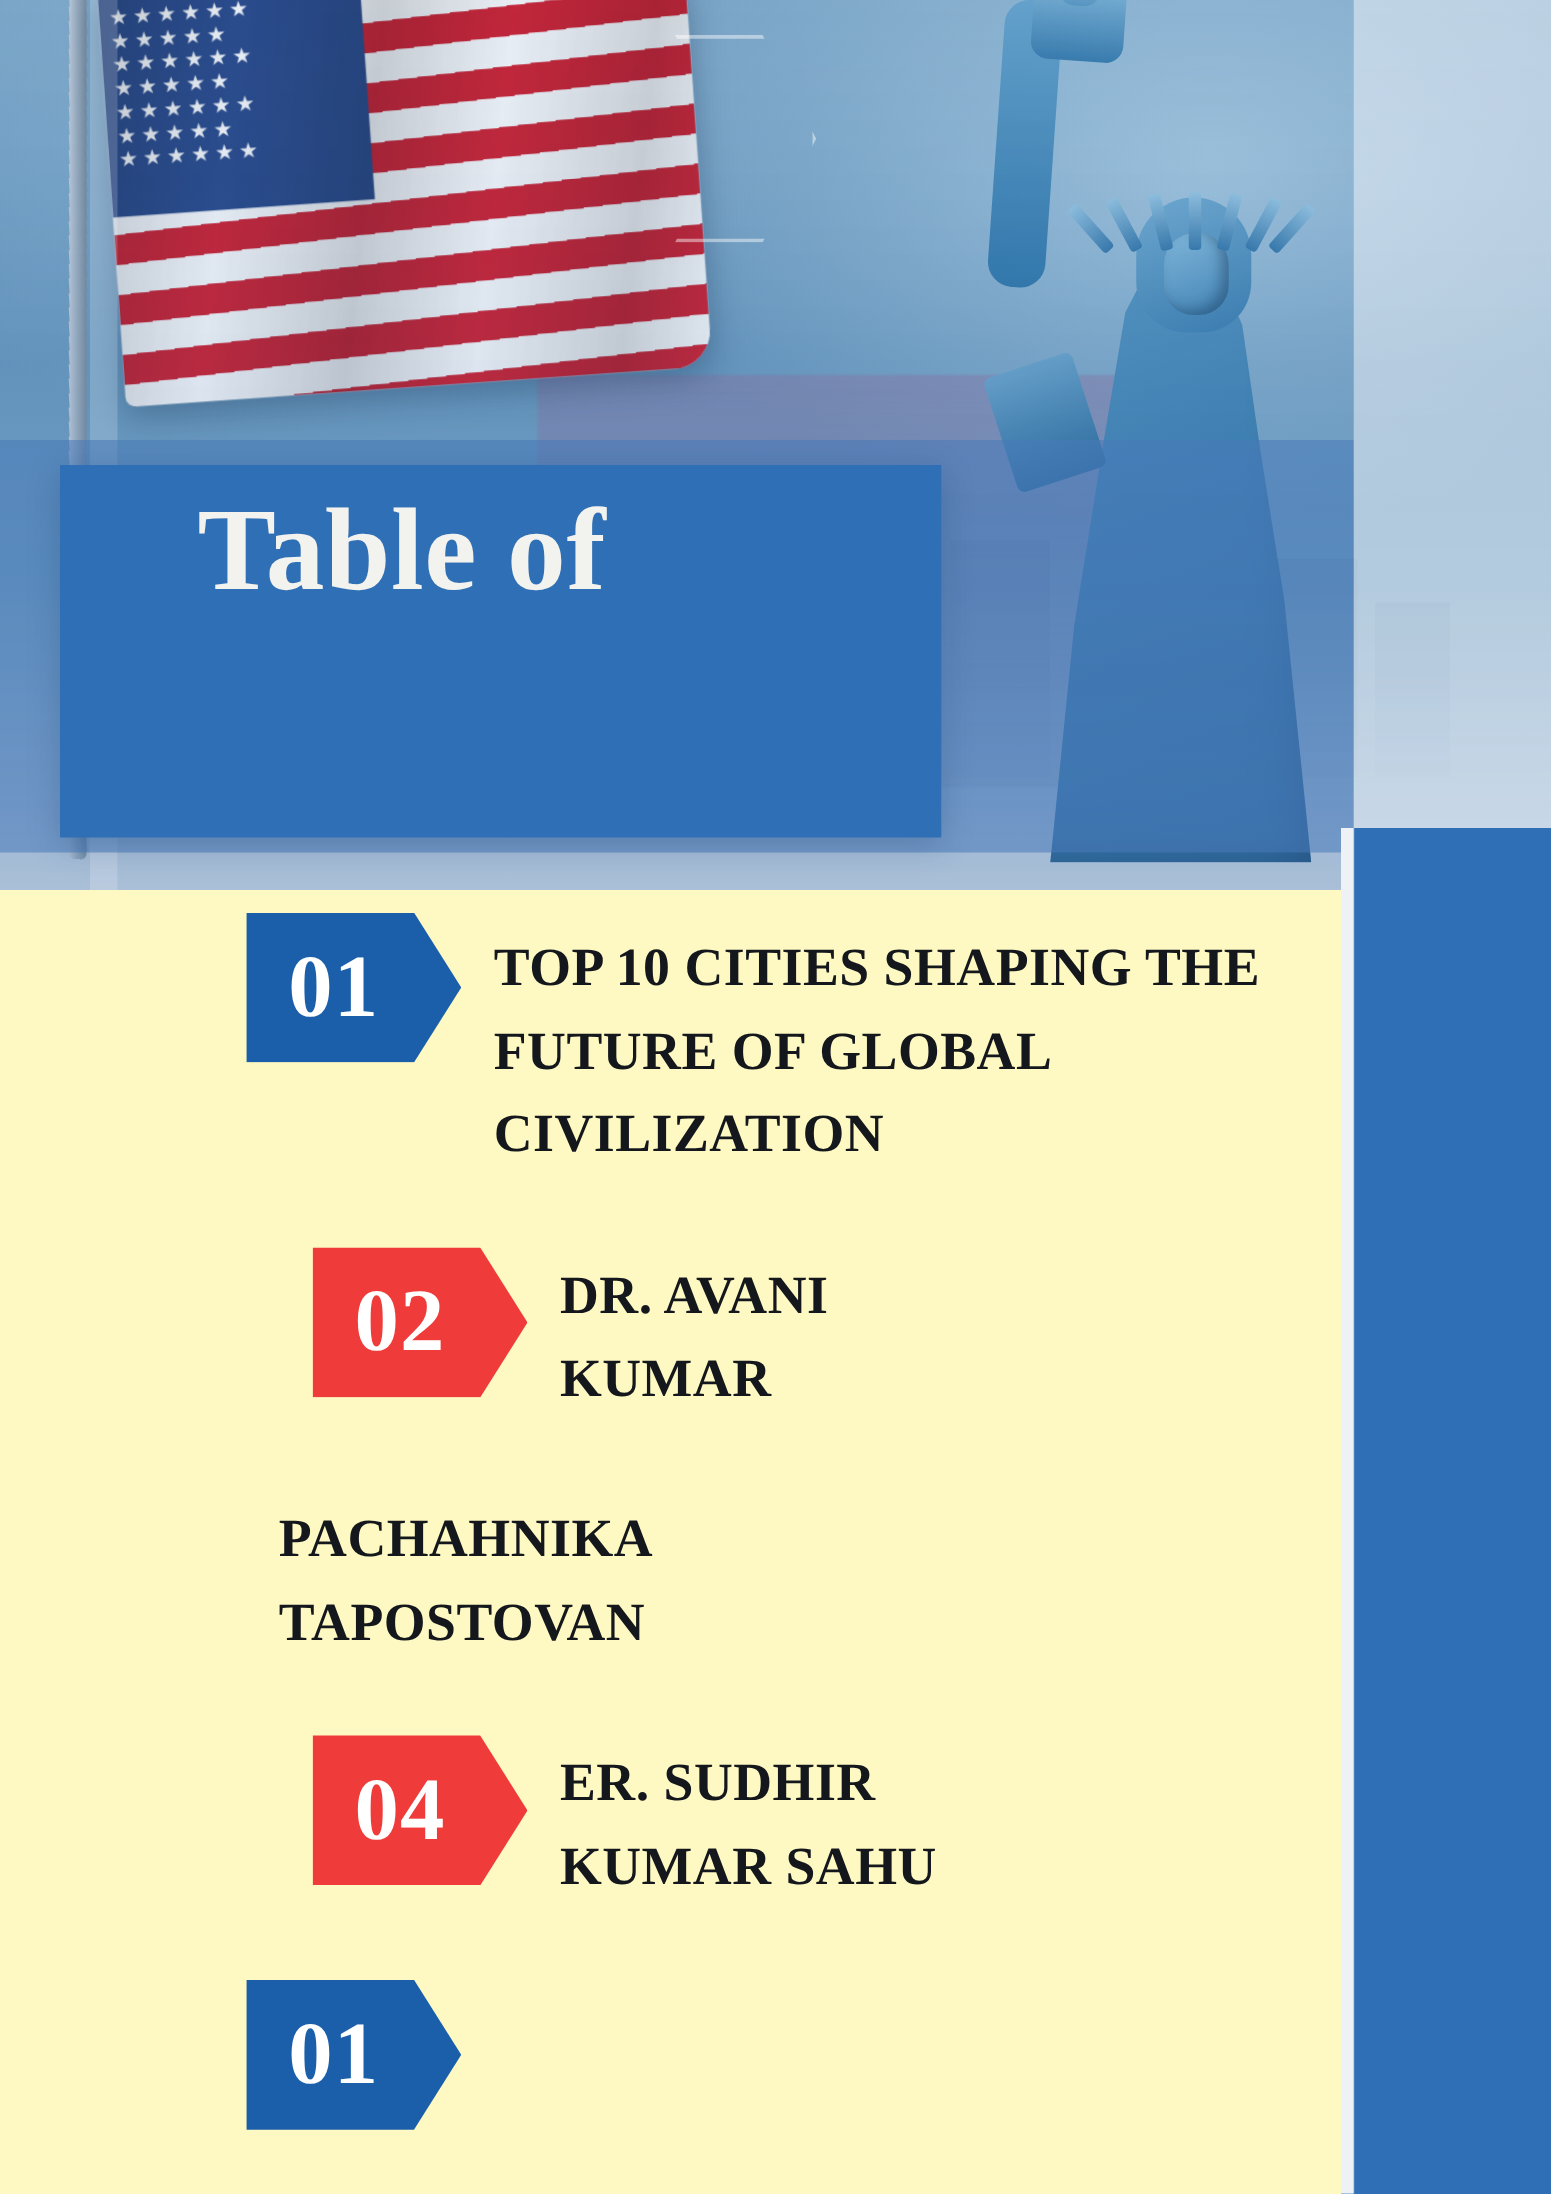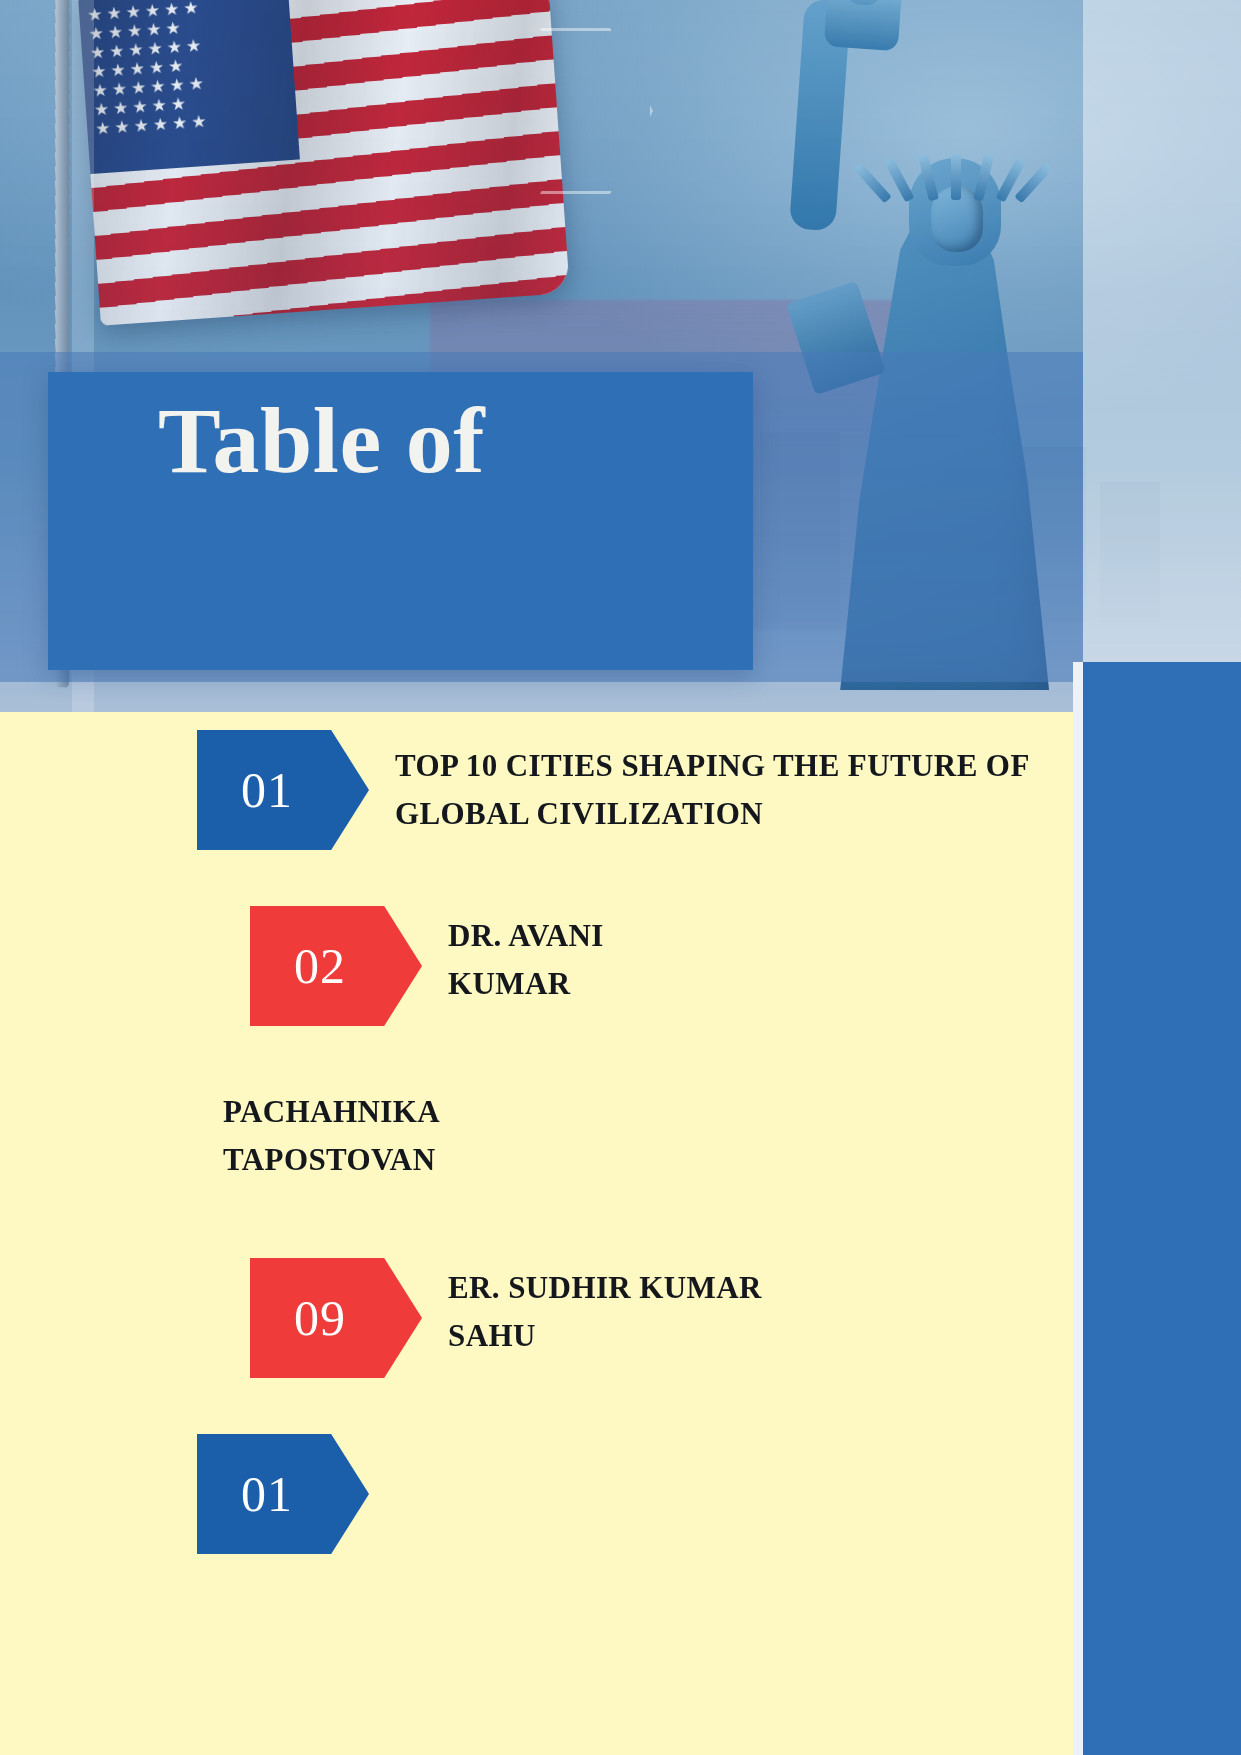--- a/index.html
+++ b/index.html
@@ -330,38 +330,38 @@
     position: relative;
     width: 172px;
     height: 120px;
     display: flex;
     align-items: center;
     justify-content: center;
     flex: 0 0 auto;
     clip-path: polygon(0 0, 78% 0, 100% 50%, 78% 100%, 0 100%);
     color: #ffffff;
     font-family: "Liberation Serif", serif;
-    font-weight: 400;
-    font-size: 50px;
+    font-weight: 700;
+    font-size: 71px;
     letter-spacing: 1px;
   }
   .badge span {
     transform: translateX(-16px);
   }
   .badge.blue { background: #1b5fab; }
   .badge.red  { background: #ef3b39; }
 
   .entry-title {
     margin-left: 26px;
     padding-top: 12px;
     max-width: 660px;
     color: #14181d;
     font-family: "Liberation Serif", serif;
     font-weight: 700;
-    font-size: 31px;
+    font-size: 43px;
     line-height: 1.55;
     letter-spacing: 0.4px;
   }
   .entry-title.small-gap { padding-top: 6px; }
 </style>
 </head>
 <body>
 
 <div class="page">
 
@@ -447,21 +447,21 @@
       </div>
       <div class="entry-title small-gap" style="max-width:260px;">DR. AVANI KUMAR</div>
     </div>
 
     <div class="toc-row flush">
       <div class="entry-title small-gap" style="max-width:280px;">PACHAHNIKA TAPOSTOVAN</div>
     </div>
 
     <div class="toc-row indent">
       <div class="badge red">
-        <span>09</span>
+        <span>04</span>
       </div>
       <div class="entry-title small-gap" style="max-width:360px;">ER. SUDHIR KUMAR SAHU</div>
     </div>
 
     <div class="toc-row flush">
       <div class="badge blue">
         <span>01</span>
       </div>
     </div>
 

